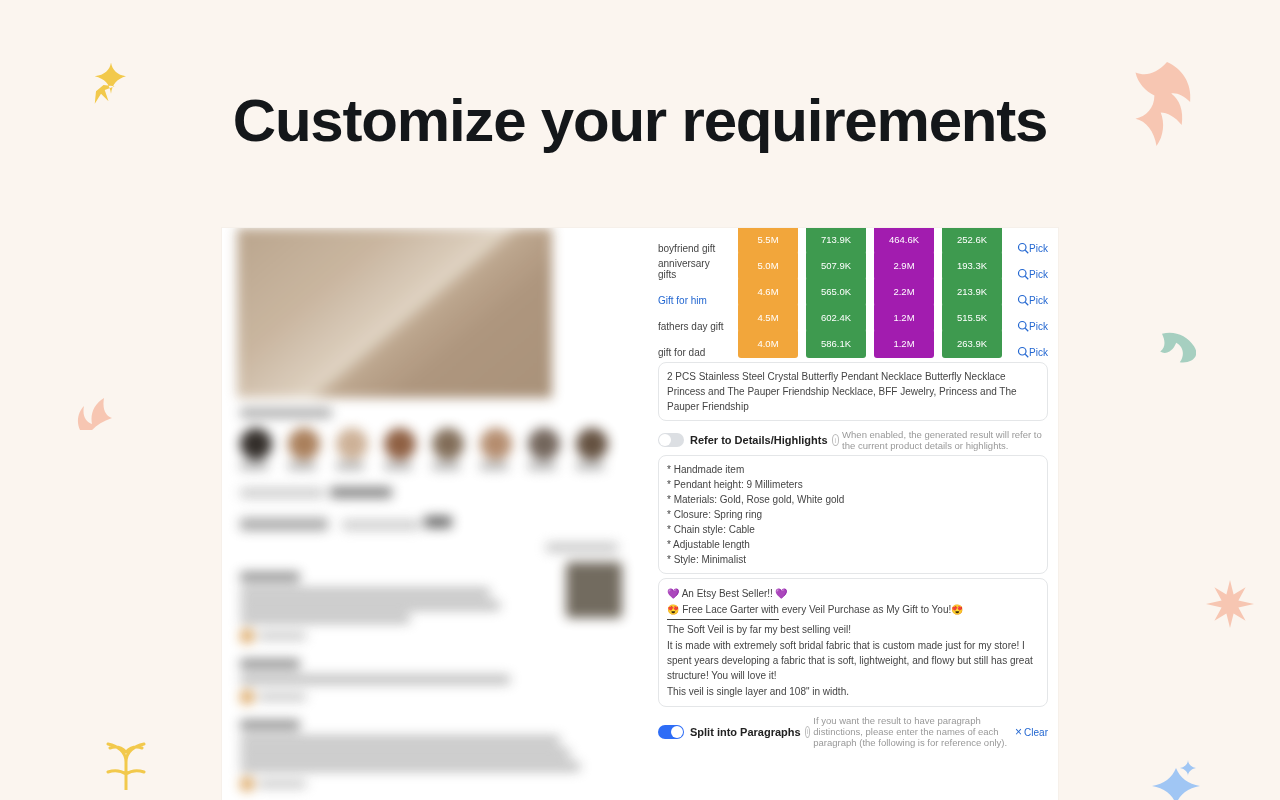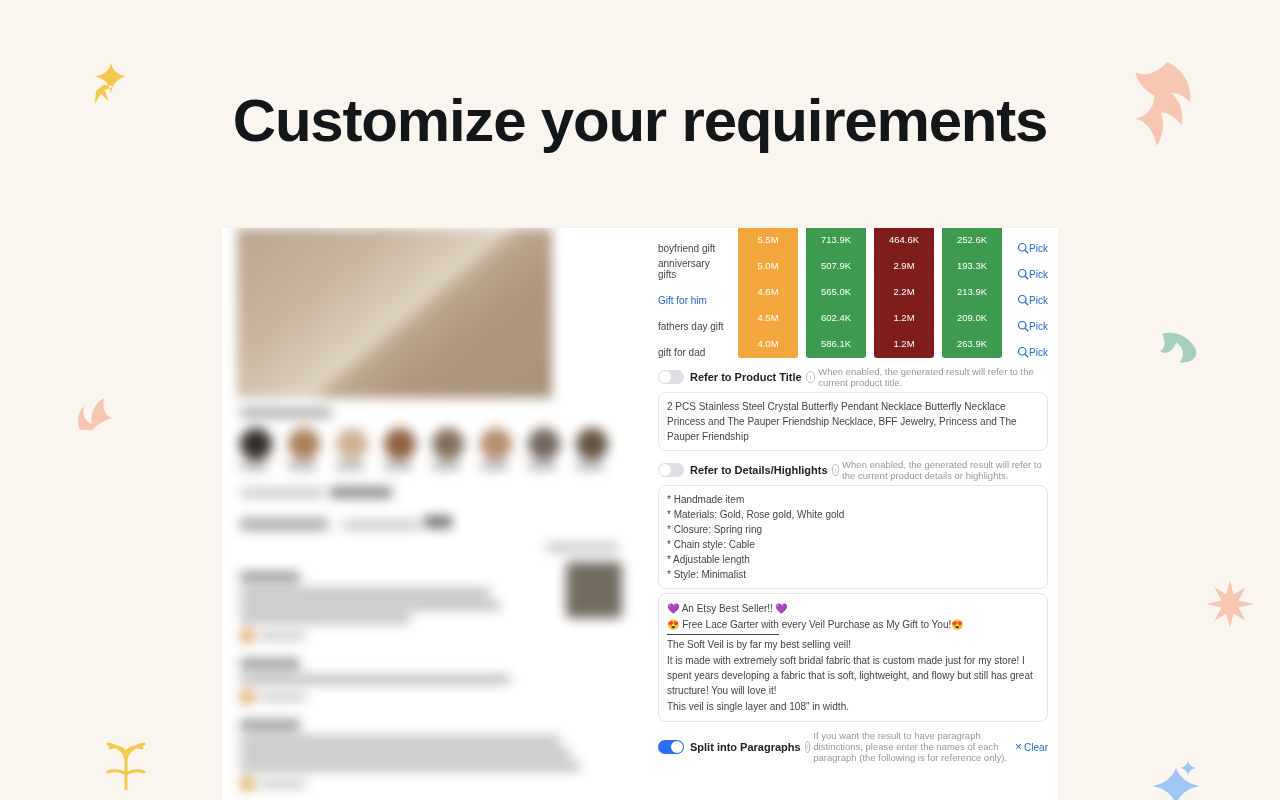--- a/index.html
+++ b/index.html
@@ -28,21 +28,21 @@
 .review .r3{height:9px;width:170px;background:#b5b5b5;border-radius:3px;margin-top:4px}
 .rimg{width:56px;height:56px;background:#6d6559;border-radius:4px;float:right;margin:6px 20px 0 0}
 .av{display:inline-block;width:14px;height:14px;border-radius:50%;background:#d79a4c;margin:6px 4px 0 18px;vertical-align:top}
 .meta{display:inline-block;height:8px;width:48px;background:#c4c4c4;border-radius:2px;margin-top:9px;vertical-align:top}
 
 .right{position:absolute;left:436px;top:0;right:0;height:100%;box-sizing:border-box;padding:4px 10px 0 0;font-size:11px;color:#333}
 .krow{display:flex;align-items:flex-end;height:22px;margin-bottom:4px}
 .kname{flex:0 0 72px;font-size:10px;color:#444}
 .kname.link{color:#2367d1}
 .badg{display:inline-flex;align-items:center;justify-content:center;width:60px;height:29px;border-radius:3px;font-size:9.5px;color:#fff;margin-left:8px}
-.orn{background:#f2a63b}.grn{background:#3e9a4f}.red{background:#7f1d1d}
+.orn{background:#f2a63b}.grn{background:#3e9a4f}.red{background:#a21caf}
 .pick{margin-left:auto;display:flex;align-items:center;gap:0;color:#2367d1;font-size:10px}
 .mag{width:12px;height:12px}
 .srow{display:flex;align-items:center;margin:8px 0 4px}
 .toggle{width:26px;height:14px;border-radius:7px;background:#dcdfe3;position:relative;flex:none}
 .toggle::after{content:"";position:absolute;width:12px;height:12px;border-radius:50%;background:#fff;top:1px;left:1px}
 .toggle.on{background:#2e6df6}.toggle.on::after{left:13px}
 .slabel{font-size:11px;font-weight:700;color:#222;margin-left:6px}
 .shint{font-size:9.5px;color:#999;margin-left:4px;display:flex;align-items:center;flex:1}
 .shint .ic{width:10px;height:10px;border:1px solid #bbb;border-radius:50%;margin-right:3px;display:inline-flex;align-items:center;justify-content:center;font-size:7px;color:#bbb}
 .box{border:1px solid #e4e6e8;border-radius:8px;padding:6px 8px;margin-top:4px;font-size:10px;color:#444;line-height:1.5}
@@ -188,21 +188,21 @@
               <line x1="11" y1="11" x2="15" y2="15"></line>
             </svg>
             <span>Pick</span>
           </span>
     </div>
         <div class="krow">
       <span class="kname ">fathers day gift</span>
       <span class="badg orn">4.5M</span>
       <span class="badg grn">602.4K</span>
       <span class="badg red">1.2M</span>
-      <span class="badg grn">209.0K</span>
+      <span class="badg grn">515.5K</span>
       <span class="pick">
             <svg class="mag" viewBox="0 0 16 16" fill="none" stroke="#2367d1" stroke-width="1.6">
               <circle cx="7" cy="7" r="5"></circle>
               <line x1="11" y1="11" x2="15" y2="15"></line>
             </svg>
             <span>Pick</span>
           </span>
     </div>
         <div class="krow">
       <span class="kname ">gift for dad</span>
@@ -213,40 +213,33 @@
       <span class="pick">
             <svg class="mag" viewBox="0 0 16 16" fill="none" stroke="#2367d1" stroke-width="1.6">
               <circle cx="7" cy="7" r="5"></circle>
               <line x1="11" y1="11" x2="15" y2="15"></line>
             </svg>
             <span>Pick</span>
           </span>
     </div>
       </div>
 
-    <div class="srow">
-      <div class="toggle"></div>
-      <span class="slabel">Refer to Product Title</span>
-      <span class="shint">
-          <span class="ic">i</span>
-          <span>When enabled, the generated result will refer to the current product title.</span>
-        </span>
-    </div>
     <div class="box">2 PCS Stainless Steel Crystal Butterfly Pendant Necklace Butterfly Necklace Princess and The Pauper Friendship Necklace, BFF Jewelry, Princess and The Pauper Friendship</div>
 
     <div class="srow">
       <div class="toggle"></div>
       <span class="slabel">Refer to Details/Highlights</span>
       <span class="shint">
           <span class="ic">i</span>
           <span>When enabled, the generated result will refer to the current product details or highlights.</span>
         </span>
     </div>
     <div class="box" id="details">
         <div>* Handmade item</div>
+        <div>* Pendant height: 9 Millimeters</div>
         <div>* Materials: Gold, Rose gold, White gold</div>
         <div>* Closure: Spring ring</div>
         <div>* Chain style: Cable</div>
         <div>* Adjustable length</div>
         <div>* Style: Minimalist</div>
       </div>
 
     <div class="box desc">
       <p>💜 An Etsy Best Seller!! 💜</p>
       <p>😍 Free Lace Garter with every Veil Purchase as My Gift to You!😍</p>

